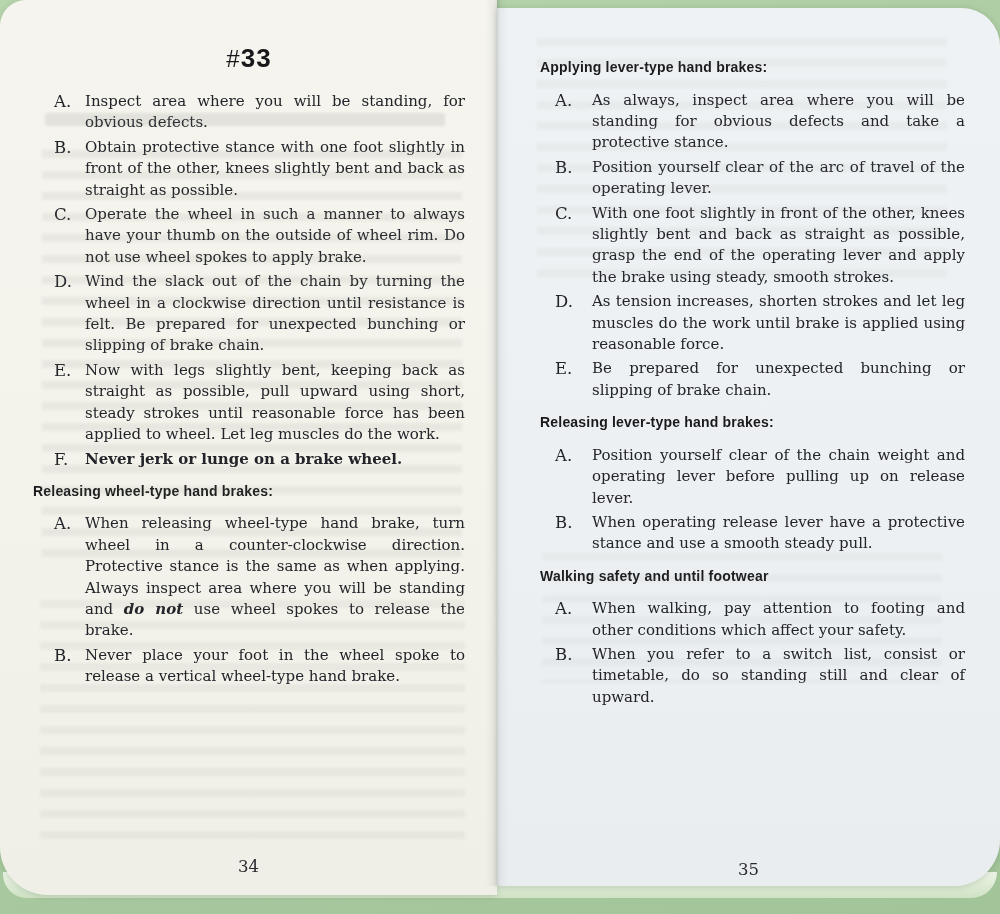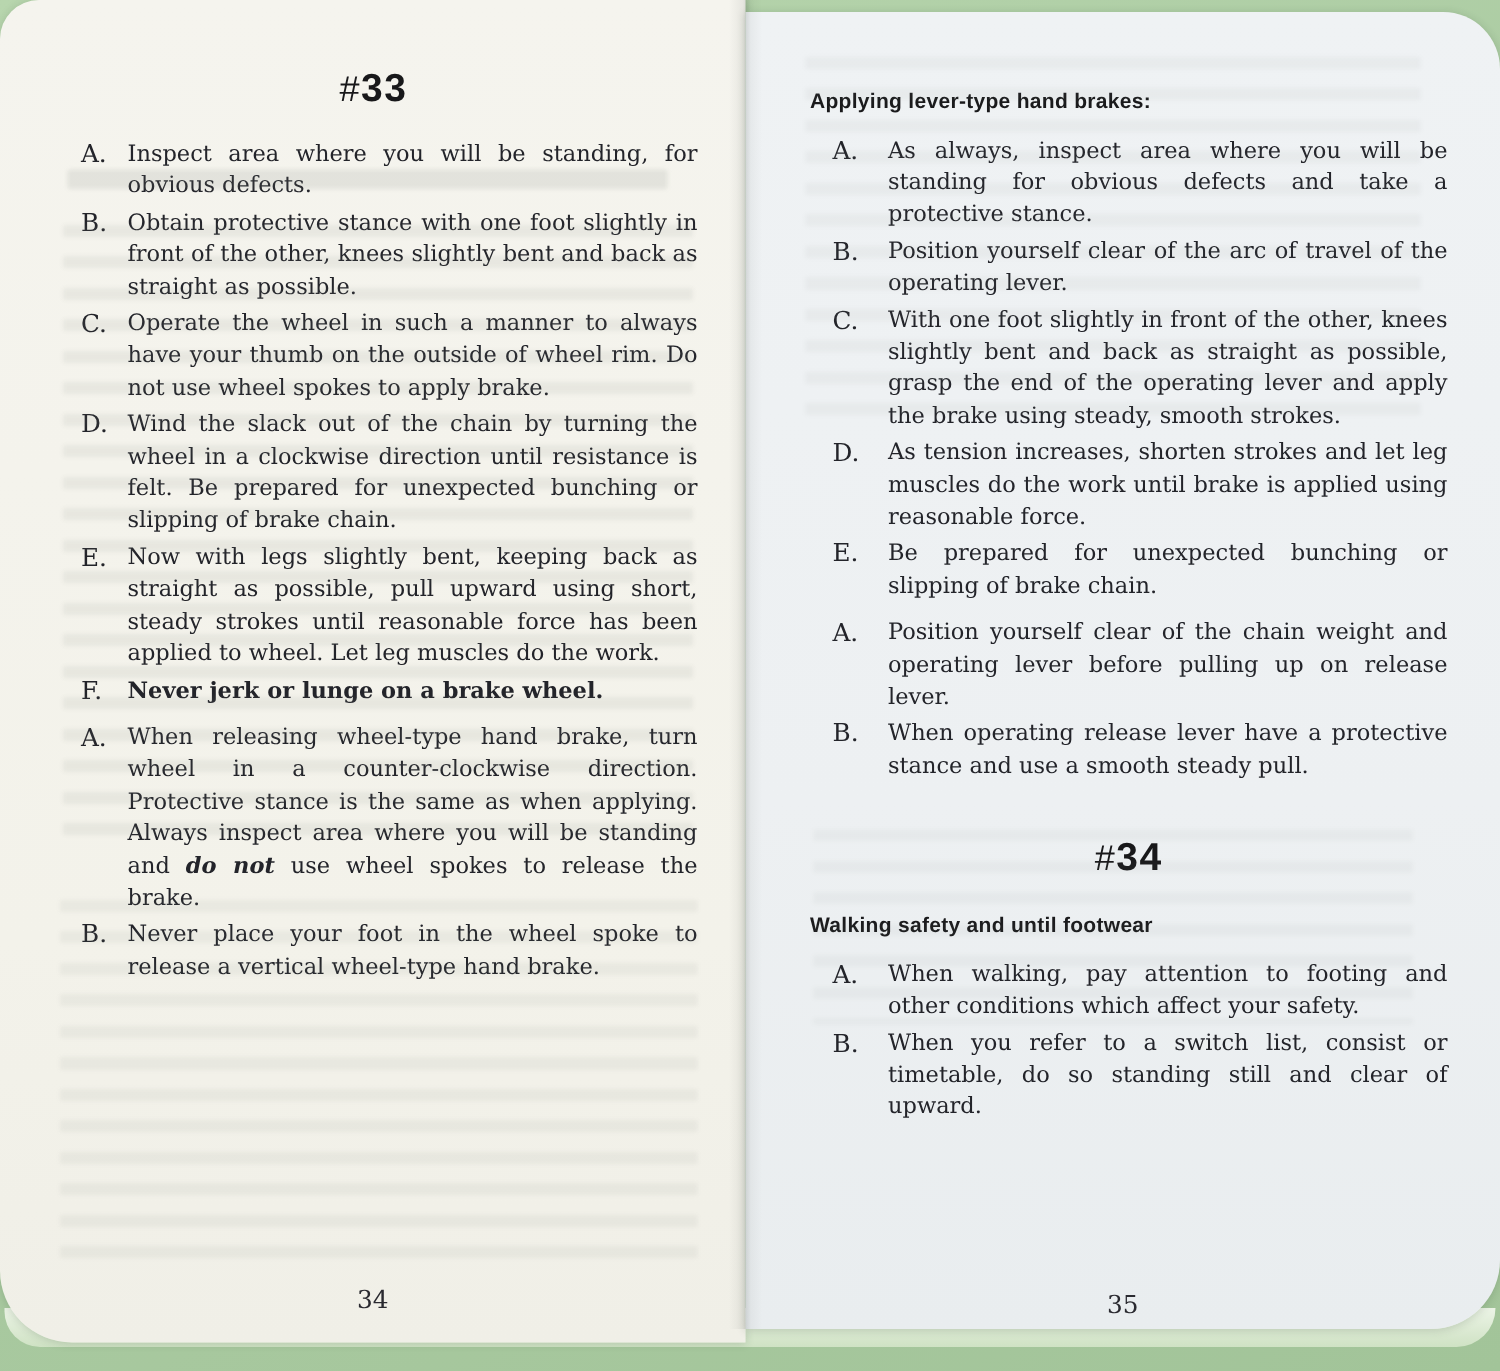--- a/index.html
+++ b/index.html
@@ -120,20 +120,21 @@
       <li>
           <span class="lbl">E.</span>
           <span class="txt">Now with legs slightly bent, keeping back as straight as possible, pull upward using short, steady strokes until reasonable force has been applied to wheel. Let leg muscles do the work.</span>
         </li>
       <li class="emph">
           <span class="lbl">F.</span>
           <span class="txt">Never jerk or lunge on a brake wheel.</span>
         </li>
     </ul>
 
+    <h2 class="sec">Releasing wheel-type hand brakes:</h2>
     <ul class="rules">
       <li>
           <span class="lbl">A.</span>
           <span class="txt"><span>When releasing wheel-type hand brake, turn wheel in a counter-clockwise direction. Protective stance is the same as when applying. Always inspect area where you will be standing and </span><span class="inline-bold">do not</span><span> use wheel spokes to release the brake.</span></span>
         </li>
       <li>
           <span class="lbl">B.</span>
           <span class="txt">Never place your foot in the wheel spoke to release a vertical wheel-type hand brake.</span>
         </li>
     </ul>
@@ -162,32 +163,32 @@
       <li>
           <span class="lbl">D.</span>
           <span class="txt">As tension increases, shorten strokes and let leg muscles do the work until brake is applied using reasonable force.</span>
         </li>
       <li>
           <span class="lbl">E.</span>
           <span class="txt">Be prepared for unexpected bunching or slipping of brake chain.</span>
         </li>
     </ul>
 
+    <h2 class="sec">Releasing lever-type hand brakes:</h2>
     <ul class="rules">
       <li>
           <span class="lbl">A.</span>
           <span class="txt">Position yourself clear of the chain weight and operating lever before pulling up on release lever.</span>
         </li>
       <li>
           <span class="lbl">B.</span>
           <span class="txt">When operating release lever have a protective stance and use a smooth steady pull.</span>
         </li>
     </ul>
 
-    <div class="rule-header mid"><span class="hash">#</span><span class="rulenum">34</span></div>
 
     <h2 class="sec">Walking safety and until footwear</h2>
     <ul class="rules">
       <li>
           <span class="lbl">A.</span>
           <span class="txt">When walking, pay attention to footing and other conditions which affect your safety.</span>
         </li>
       <li>
           <span class="lbl">B.</span>
           <span class="txt">When you refer to a switch list, consist or timetable, do so standing still and clear of upward.</span>

